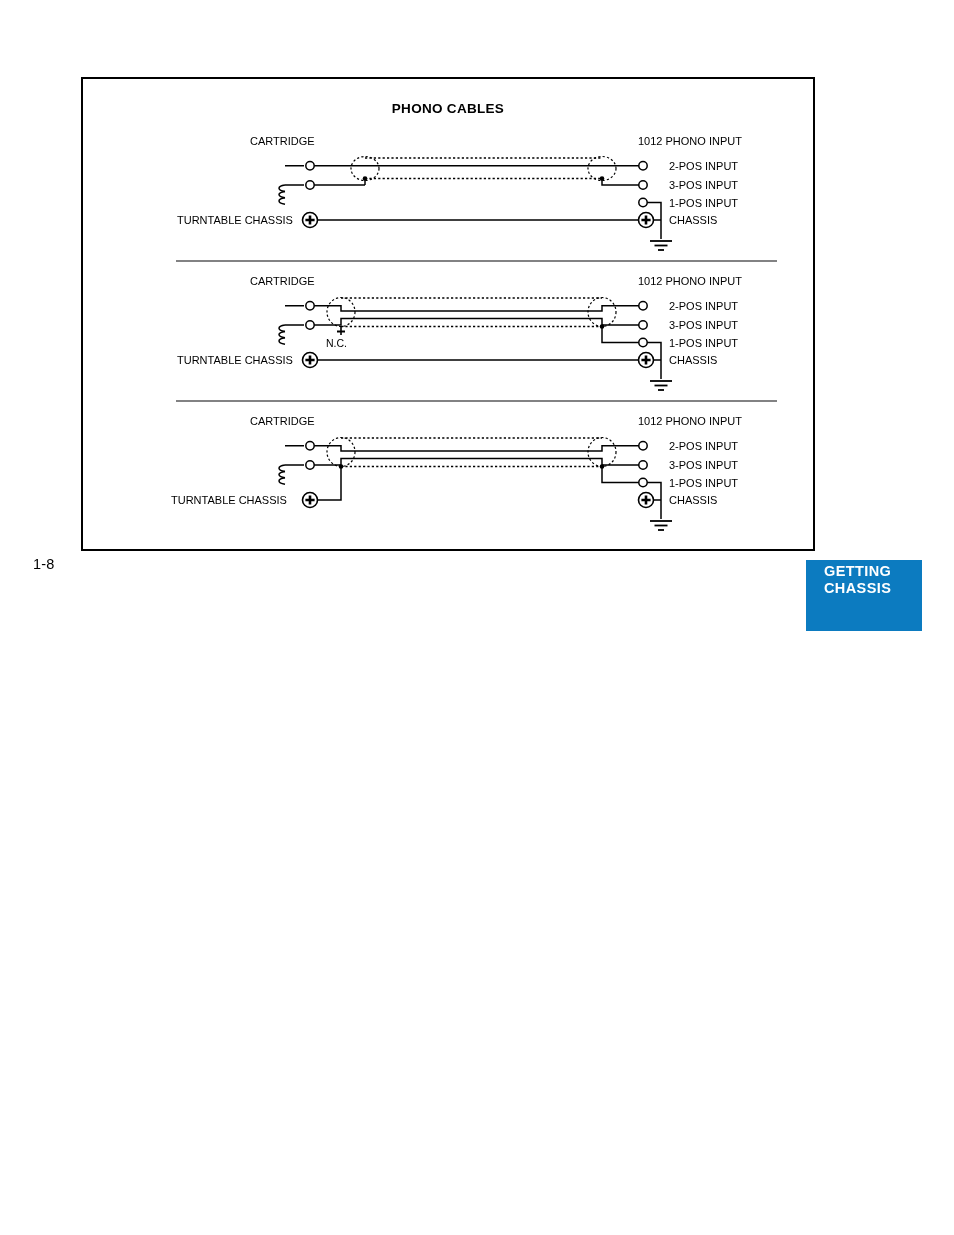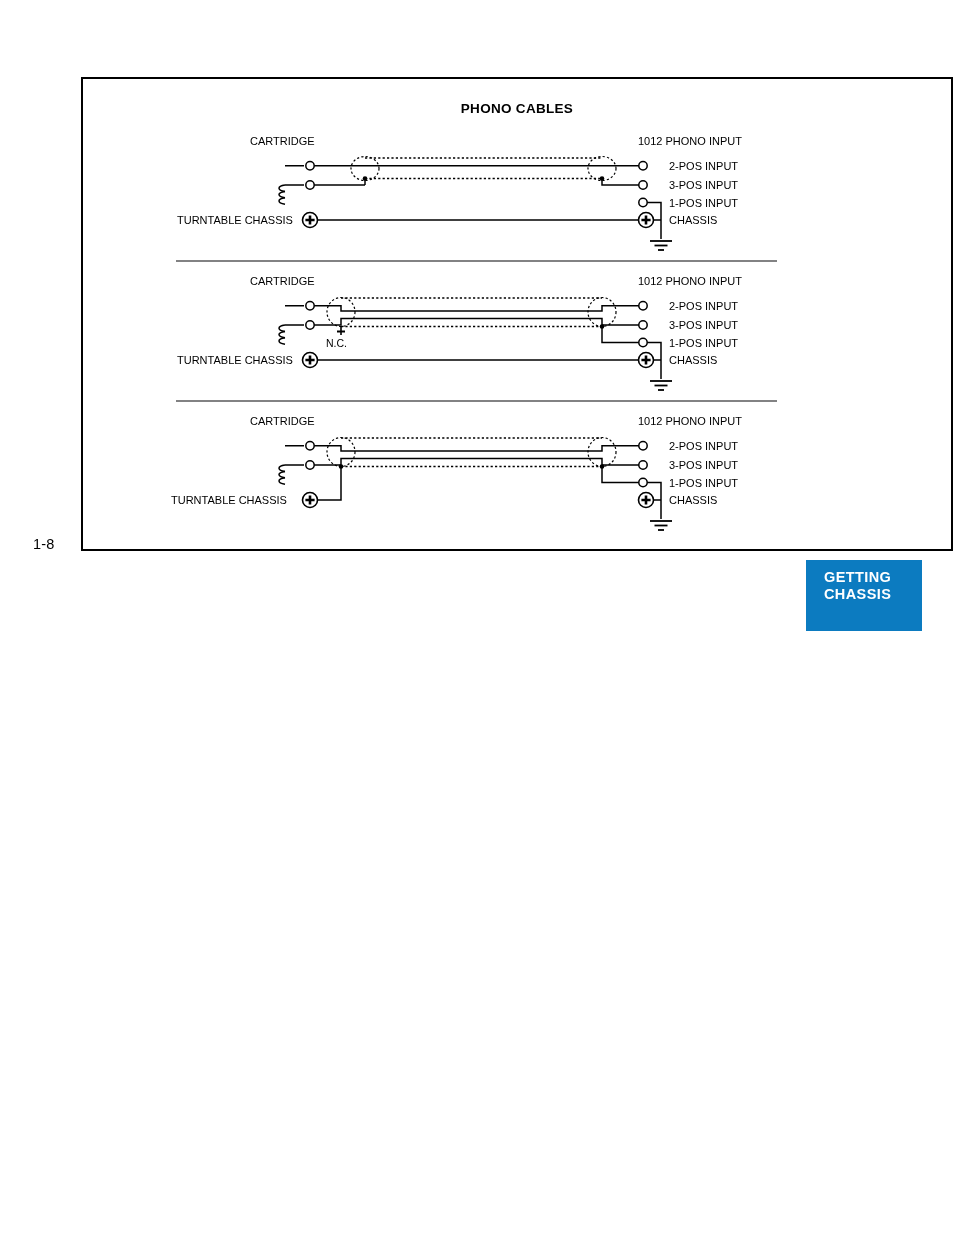--- a/index.html
+++ b/index.html
@@ -18,31 +18,31 @@
   #page {
     position: absolute;
     left: 0; top: 0;
     width: 954px;
     height: 1235px;
   }
   
   .page-number {
     position: absolute;
     left: 33px;
-    top: 536px;
+    top: 556px;
     font-size: 14.5px;
     letter-spacing: 0.2px;
     color: #000;
   }
   
   .figure-frame {
     position: absolute;
     left: 81px;
     top: 77px;
-    width: 872px;
+    width: 734px;
     height: 474px;
     border: 2px solid #000;
     box-sizing: border-box;
     background: #fff;
   }
   .figure-title {
     position: absolute;
     left: 0;
     top: 22px;
     width: 100%;
@@ -68,21 +68,21 @@
     background: #0c7bc0;
   }
   .tab-getting-started .tab-line {
     color: #ffffff;
     font-weight: bold;
     font-size: 14.5px;
     letter-spacing: 0.4px;
     margin-left: 18px;
     line-height: 17px;
   }
-  .tab-getting-started .tab-line.first { padding-top: 9px; }
+  .tab-getting-started .tab-line.first { padding-top: 3px; }
 
   text.lbl {
     font-family: "Liberation Sans", sans-serif;
     font-size: 11px;
     fill: #000;
   }
   text.lbl-sm {
     font-family: "Liberation Sans", sans-serif;
     font-size: 10.5px;
     fill: #000;

